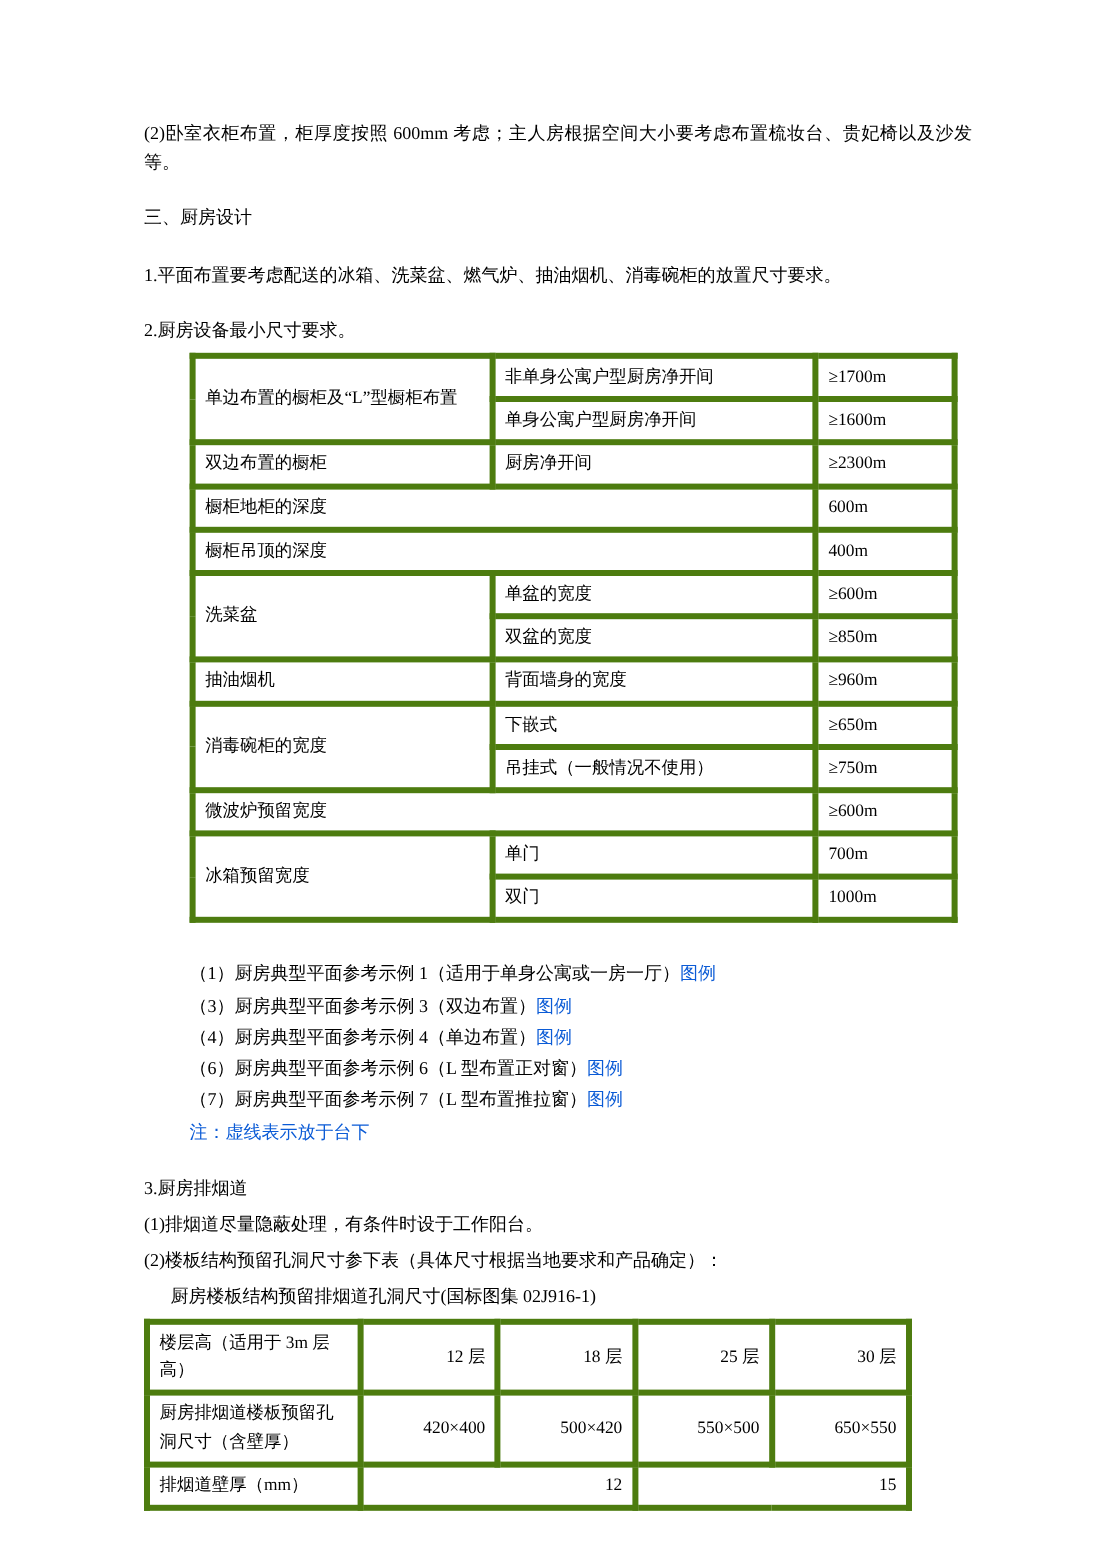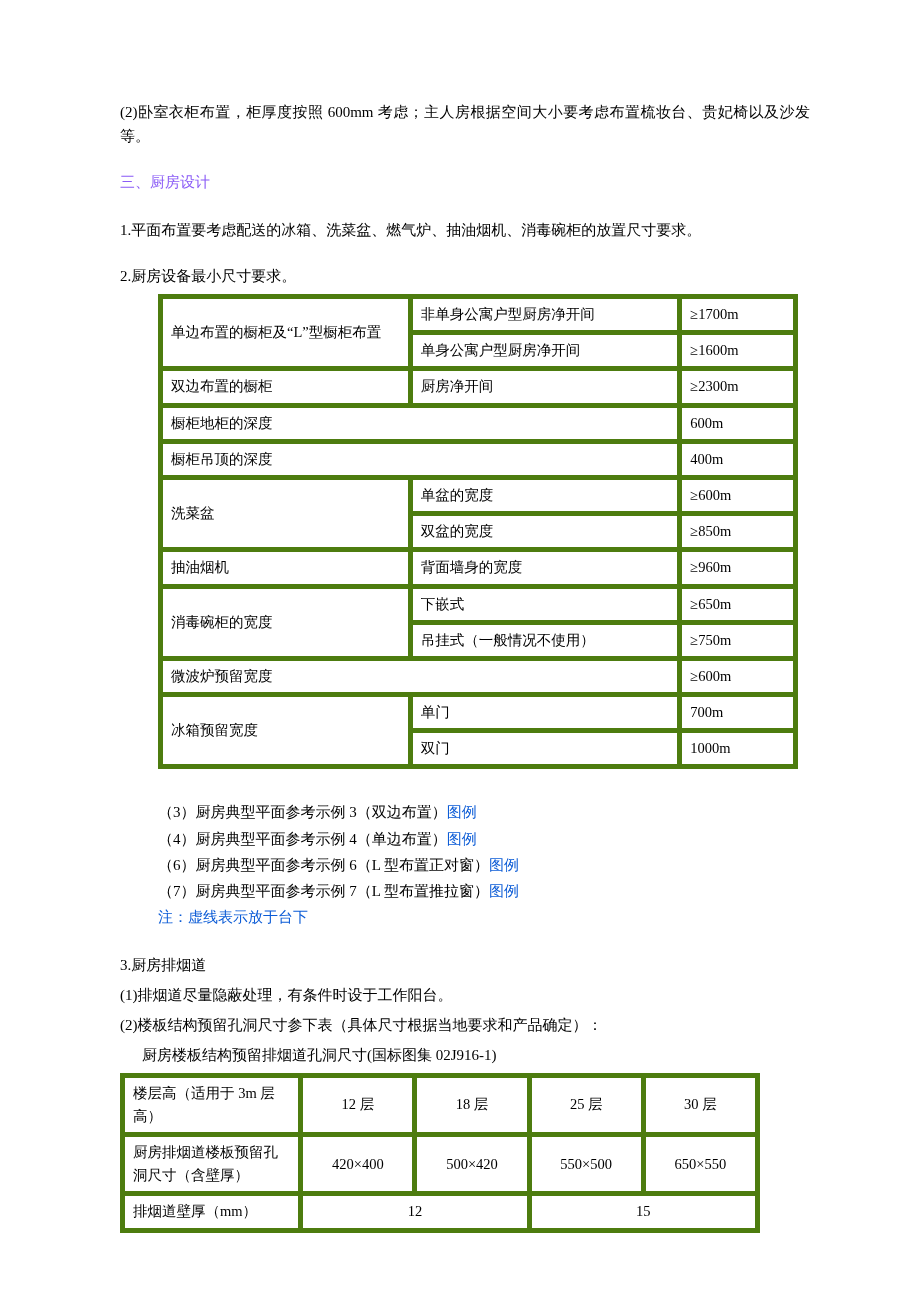--- a/index.html
+++ b/index.html
@@ -10,21 +10,21 @@
     margin: 0;
     padding: 100px 110px 60px 120px;
     line-height: 1.6;
   }
   .para {
     margin: 0 0 22px 0;
     text-align: justify;
   }
   .para.tight { margin-bottom: 6px; }
   .section-heading {
-    color: #8b5cf6;
+    color: #000000;
     font-weight: normal;
     margin: 6px 0 24px 0;
   }
   table {
     border-collapse: collapse;
     margin: 0 0 30px 38px;
   }
   table.t1 { width: 640px; }
   table.t2 { width: 640px; margin-left: 0; }
   td {
@@ -36,21 +36,21 @@
   }
   .link {
     color: #0b5bd6;
     text-decoration: none;
     cursor: pointer;
   }
   .examples {
     margin: 0 0 22px 38px;
     line-height: 1.75;
   }
-  .center { text-align: center; }
+  .center { text-align: right; }
 </style>
 </head>
 <body>
 
 <p class="para">(2)卧室衣柜布置，柜厚度按照 600mm 考虑；主人房根据空间大小要考虑布置梳妆台、贵妃椅以及沙发等。</p>
 
 <p class="section-heading">三、厨房设计</p>
 
 <p class="para">1.平面布置要考虑配送的冰箱、洗菜盆、燃气炉、抽油烟机、消毒碗柜的放置尺寸要求。</p>
 
@@ -113,20 +113,21 @@
     <td>700m</td>
   </tr>
   <tr>
     <td>双门</td>
     <td>1000m</td>
   </tr>
 </tbody>
   </table>
 
 <div class="examples">
+  <div><span>（1）厨房典型平面参考示例 1（适用于单身公寓或一房一厅）</span><a class="link">图例</a></div>
   <div><span>（3）厨房典型平面参考示例 3（双边布置）</span><a class="link">图例</a></div>
   <div><span>（4）厨房典型平面参考示例 4（单边布置）</span><a class="link">图例</a></div>
   <div><span>（6）厨房典型平面参考示例 6（L 型布置正对窗）</span><a class="link">图例</a></div>
   <div><span>（7）厨房典型平面参考示例 7（L 型布置推拉窗）</span><a class="link">图例</a></div>
   <div class="link" style="cursor:default">注：虚线表示放于台下</div>
 </div>
 
 <p class="para tight">3.厨房排烟道</p>
 <p class="para tight">(1)排烟道尽量隐蔽处理，有条件时设于工作阳台。</p>
 <p class="para tight">(2)楼板结构预留孔洞尺寸参下表（具体尺寸根据当地要求和产品确定）：</p>

